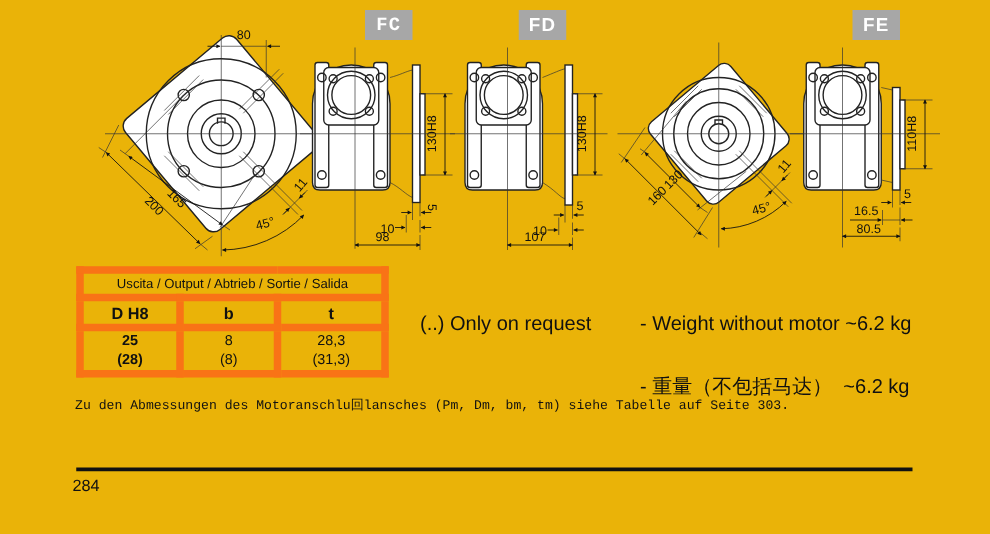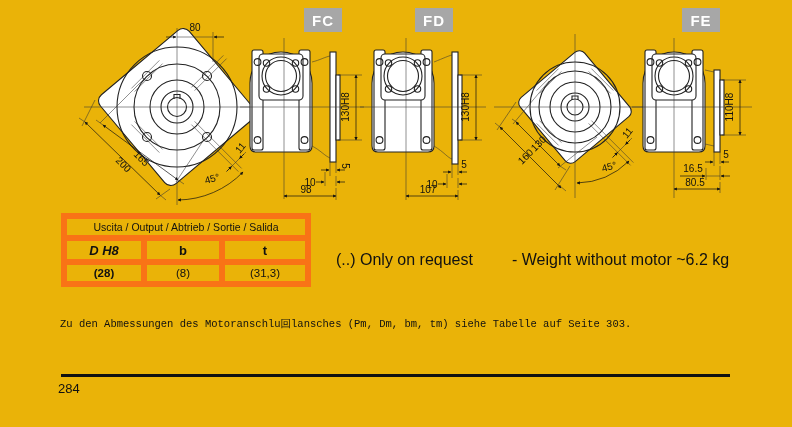--- a/index.html
+++ b/index.html
@@ -323,49 +323,55 @@
       </g>
       <g>
         <line class="thin" x1="720" y1="182" x2="720" y2="193"></line>
         <line class="arr" x1="674" y1="189" x2="720" y2="189" marker-start="url(#ahr)" marker-end="url(#ah)"></line>
         <text x="695" y="186" text-anchor="middle">80.5</text>
       </g>
     </g>
   </svg>
 
   
-  <div class="viewtag" style="left:304px;top:8px;">FC</div>
+  <div class="viewtag" style="left:292px;top:8px;font-family:Liberation Mono, monospace;">FC</div>
   <div class="viewtag" style="left:415px;top:8px;">FD</div>
   <div class="viewtag" style="left:682px;top:8px;">FE</div>
 
   
   <table class="dimtable">
     <tbody>
         <tr>
       <td class="title" colspan="3">Uscita / Output / Abtrieb / Sortie / Salida</td>
     </tr>
     <tr>
-      <th style="width:74px;font-style:italic;">D H8</th>
+      <th style="width:74px;">D H8</th>
       <th style="width:72px;">b</th>
       <th style="width:80px;">t</th>
+    </tr>
+    <tr class="r1">
+      <td class="dcol">25</td>
+      <td>8</td>
+      <td>28,3</td>
     </tr>
     <tr class="r2">
       <td class="dcol">(28)</td>
       <td>(8)</td>
       <td>(31,3)</td>
     </tr>
   </tbody>
     </table>
 
   
   <div class="note" style="left:336px;top:219px;">
     <div>(..) Only on request</div>
   </div>
   <div class="note" style="left:512px;top:219px;">
     <div>- Weight without motor ~6.2 kg</div>
+    <div>- 重量（不包括马达）  ~6.2 kg</div>
   </div>
 
   
   <div class="footer2">Zu den Abmessungen des Motoranschlu回lansches  (Pm, Dm, bm, tm) siehe Tabelle auf Seite 303.</div>
 
   <div class="rule"></div>
   <div class="pagenum">284</div>
 
 </div>
 

